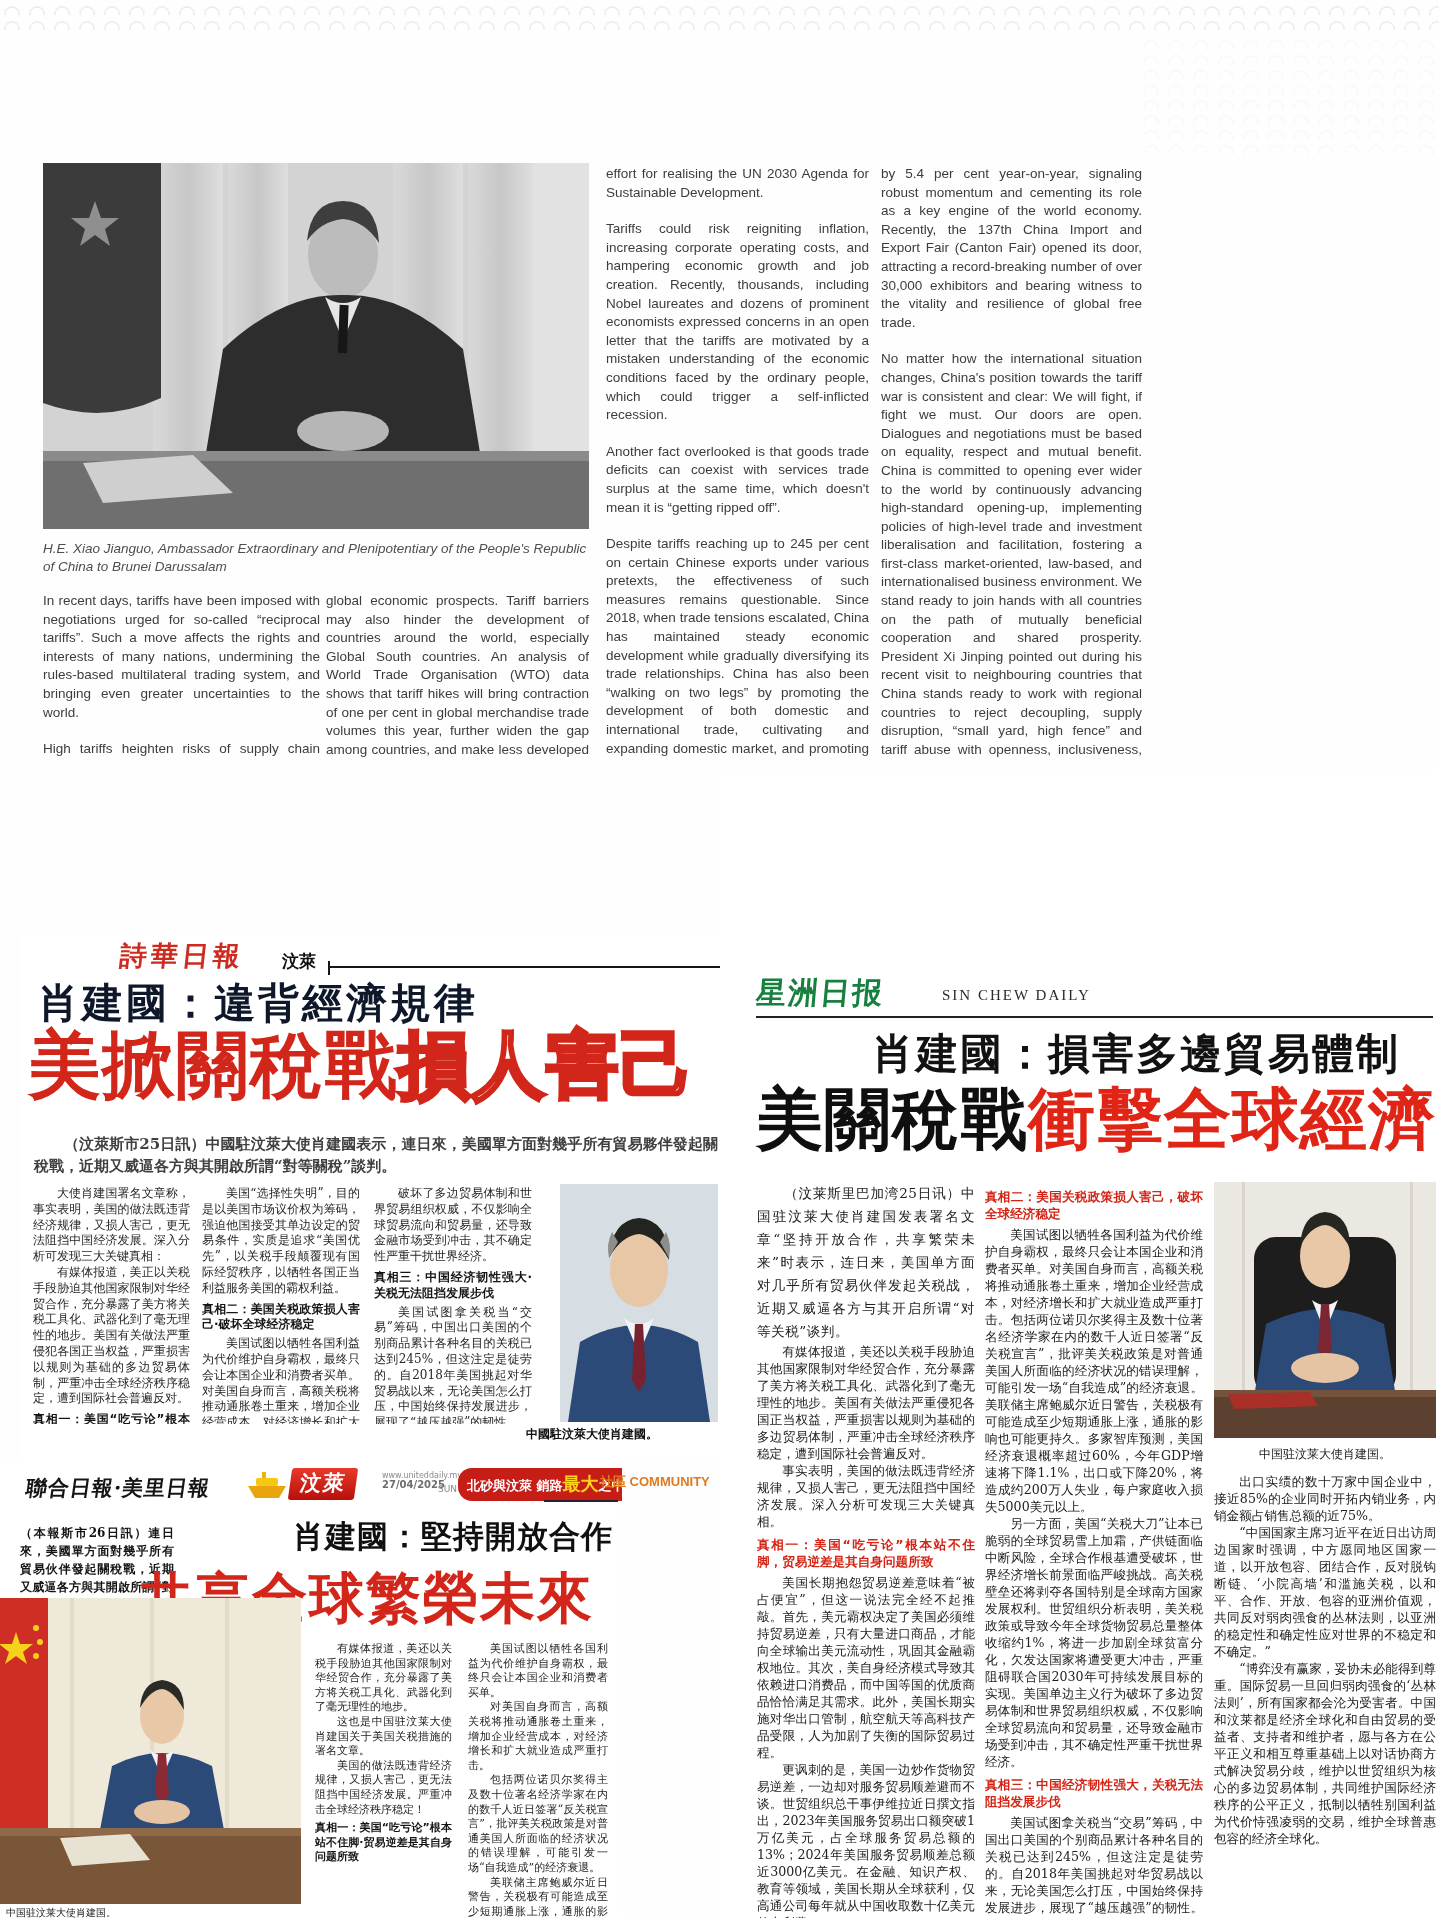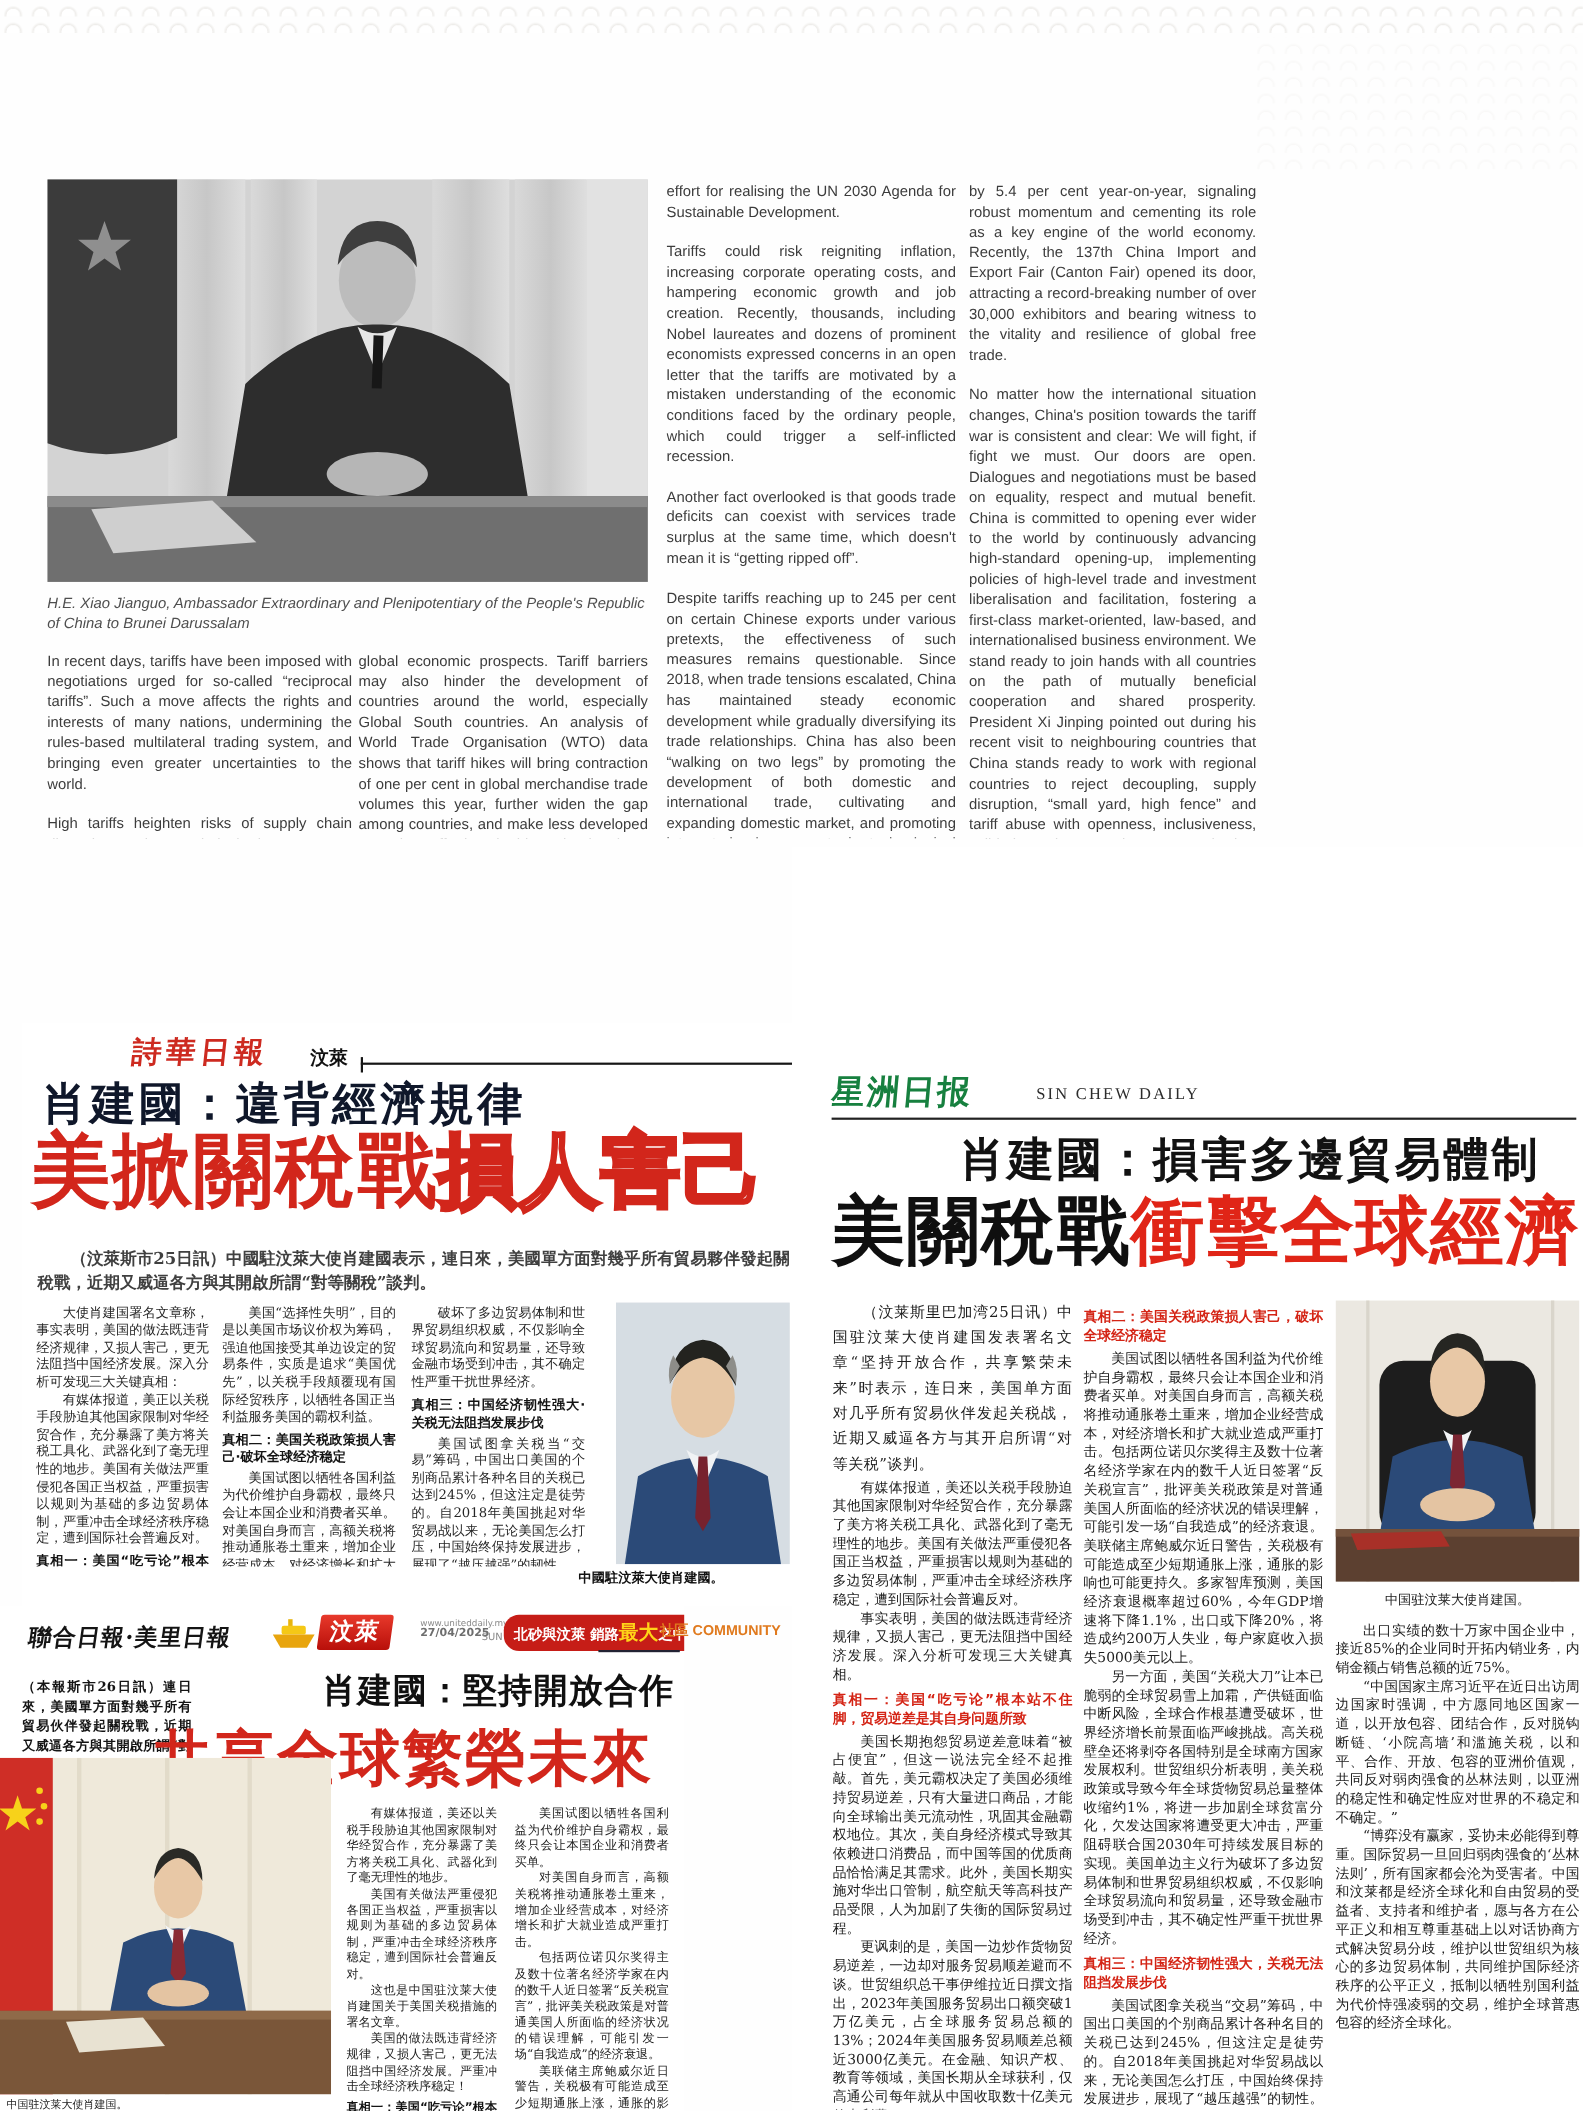--- a/index.html
+++ b/index.html
@@ -310,21 +310,20 @@
         <ellipse cx="162" cy="214" rx="28" ry="12" fill="#e4c4a2"></ellipse>
         <rect y="230" width="301" height="76" fill="#7a5639"></rect>
         <rect y="230" width="301" height="8" fill="#8f6a49"></rect>
         <path d="M60,240 L130,236 L150,262 L72,268 Z" fill="#e8e2d2"></path>
       </svg>
     </div>
     <div class="ud-caption">中国驻汶莱大使肖建国。</div>
 
     <div class="ud-col cjk-serif" id="udcA">
       <p>有媒体报道，美还以关税手段胁迫其他国家限制对华经贸合作，充分暴露了美方将关税工具化、武器化到了毫无理性的地步。</p>
-      <p>美国有关做法严重侵犯各国正当权益，严重损害以规则为基础的多边贸易体制，严重冲击全球经济秩序稳定，遭到国际社会普遍反对。</p>
       <p>这也是中国驻汶莱大使肖建国关于美国关税措施的署名文章。</p>
       <p>美国的做法既违背经济规律，又损人害己，更无法阻挡中国经济发展。严重冲击全球经济秩序稳定！</p>
       <p class="truth cjk">真相一：美国“吃亏论”根本站不住脚·贸易逆差是其自身问题所致</p>
 
     </div>
     <div class="ud-col cjk-serif" id="udcB">
       <p>美国试图以牺牲各国利益为代价维护自身霸权，最终只会让本国企业和消费者买单。</p>
       <p>对美国自身而言，高额关税将推动通胀卷土重来，增加企业经营成本，对经济增长和扩大就业造成严重打击。</p>
       <p>包括两位诺贝尔奖得主及数十位著名经济学家在内的数千人近日签署“反关税宣言”，批评美关税政策是对普通美国人所面临的经济状况的错误理解，可能引发一场“自我造成”的经济衰退。</p>
       <p>美联储主席鲍威尔近日警告，关税极有可能造成至少短期通胀上涨，通胀的影响也可能更持久。</p>

